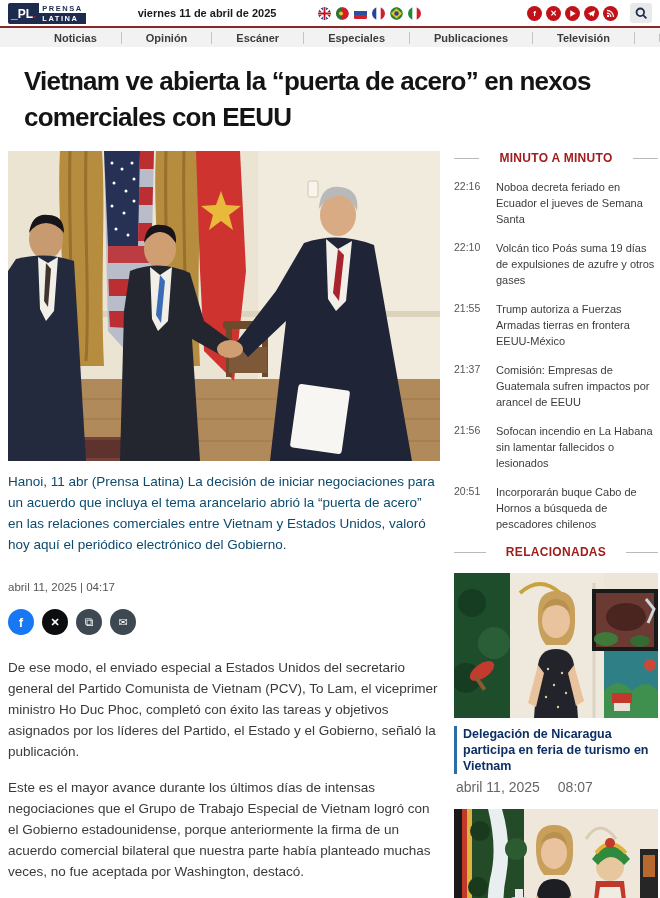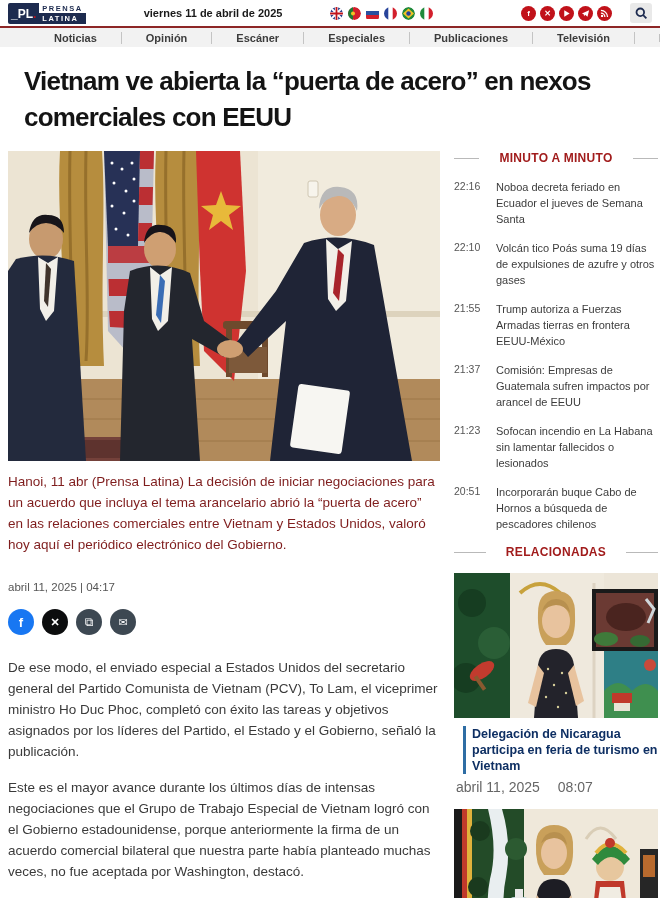--- a/index.html
+++ b/index.html
@@ -1,20 +1,20 @@
 <!DOCTYPE html>
 <html lang="es"><head>
 <meta charset="utf-8">
 <style>
   * { margin:0; padding:0; box-sizing:border-box; }
   html,body { width:660px; height:898px; overflow:hidden; background:#fff;
     font-family:"Liberation Sans", sans-serif; color:#333; }
 
   
-  .header { display:flex; align-items:center; height:24px; padding:2px 8px 0 8px; gap:6px; }
+  .header { display:flex; align-items:center; height:24px; padding:2px 8px 0 8px; }
   .logo { display:flex; align-items:stretch; cursor:pointer; }
   .logo-mark { background:#1d2b4f; color:#fff; font-weight:bold; font-size:12px;
     padding:3px 3px 2px 3px; letter-spacing:0; display:flex; align-items:center; border-radius:2px 0 0 2px;}
   .logo-mark .dot { color:#c1121a; font-weight:bold; }
   .logo-text { display:flex; flex-direction:column; font-size:7.5px; font-weight:bold; letter-spacing:1.5px; }
   .logo-text .prensa { color:#1d2b4f; background:#fff; padding:1px 3px 0 3px; }
   .logo-text .latina { color:#fff; background:#1d2b4f; padding:1px 3px; }
   .hdr-date { font-size:11px; font-weight:bold; color:#1a1a1a; margin-left:52px; white-space:nowrap; }
   .flags { display:flex; gap:5px; margin-left:42px; align-items:center; }
   .flag { width:13px; height:13px; border-radius:50%; overflow:hidden; display:block; cursor:pointer; }
@@ -35,21 +35,21 @@
   
   h1.headline { font-size:26px; line-height:36px; color:#141414; letter-spacing:-0.8px;
     margin:16px 8px 0 24px; font-weight:bold; }
 
   
   .main { display:flex; gap:14px; padding:0 8px; margin-top:16px; }
   .col-left { width:432px; flex:none; }
   .col-right { width:204px; flex:none; }
 
   .photo { width:432px; height:310px; display:block; }
-  .lead { font-size:13.5px; line-height:21px; color:#7f1d1d; margin-top:10px; }
+  .lead { font-size:13.5px; line-height:21px; color:#0c4a6e; margin-top:10px; }
   .pubdate { font-size:11.5px; color:#555; margin-top:26px; }
   .share { display:flex; gap:8px; margin-top:16px; }
   .share-btn { width:26px; height:26px; border-radius:50%; color:#fff; display:flex;
     align-items:center; justify-content:center; font-size:12px; cursor:pointer; }
   .sb-fb { background:#1877f2; font-weight:bold; font-size:13px; }
   .sb-x  { background:#0c0d0e; font-size:11px; font-weight:bold; }
   .sb-copy { background:#3d4852; font-size:12px; }
   .sb-mail { background:#3d4852; font-size:11px; }
   .body-text { margin-top:22px; }
   .body-text p { font-size:13.5px; line-height:21px; color:#3a3a3a; margin-bottom:15px; }
@@ -59,21 +59,21 @@
   .sec-head .line { flex:1; border-top:1px solid #b9b9b9; }
   .sec-head .sec-title { font-size:12px; font-weight:bold; color:#a11c1c; letter-spacing:0.3px; white-space:nowrap; }
 
   .mm-item { display:flex; gap:14px; margin-bottom:13px; cursor:pointer; }
   .mm-time { font-size:10.5px; color:#555; flex:none; width:28px; padding-top:1px; }
   .mm-text { font-size:11px; line-height:16px; color:#3c3c3c; }
 
   .rel-sec { margin-top:10px; }
   .thumb { width:204px; display:block; cursor:pointer; }
   .rel-caption { border-left:3px solid #2e6da4; padding-left:6px; margin-top:8px;
-    font-size:12.5px; font-weight:bold; line-height:16px; color:#0e2f63; cursor:pointer;margin-left:9px; }
+    font-size:12.5px; font-weight:bold; line-height:16px; color:#0e2f63; cursor:pointer; }
   .rel-meta { font-size:14px; color:#666; margin:5px 0 14px 2px; display:flex; gap:18px; }
 </style>
 </head>
 <body>
 
 <div class="header">
   <div class="logo">
     <div class="logo-mark">
         <span>_PL</span>
         <span class="dot">.</span>
@@ -306,21 +306,21 @@
       </div>
       <div class="mm-item">
         <span class="mm-time">21:55</span>
         <span class="mm-text">Trump autoriza a Fuerzas Armadas tierras en frontera EEUU-México</span>
       </div>
       <div class="mm-item">
         <span class="mm-time">21:37</span>
         <span class="mm-text">Comisión: Empresas de Guatemala sufren impactos por arancel de EEUU</span>
       </div>
       <div class="mm-item">
-        <span class="mm-time">21:23</span>
+        <span class="mm-time">21:56</span>
         <span class="mm-text">Sofocan incendio en La Habana sin lamentar fallecidos o lesionados</span>
       </div>
       <div class="mm-item">
         <span class="mm-time">20:51</span>
         <span class="mm-text">Incorporarán buque Cabo de Hornos a búsqueda de pescadores chilenos</span>
       </div>
     </div>
 
     <div class="rel-sec">
       <div class="sec-head">

